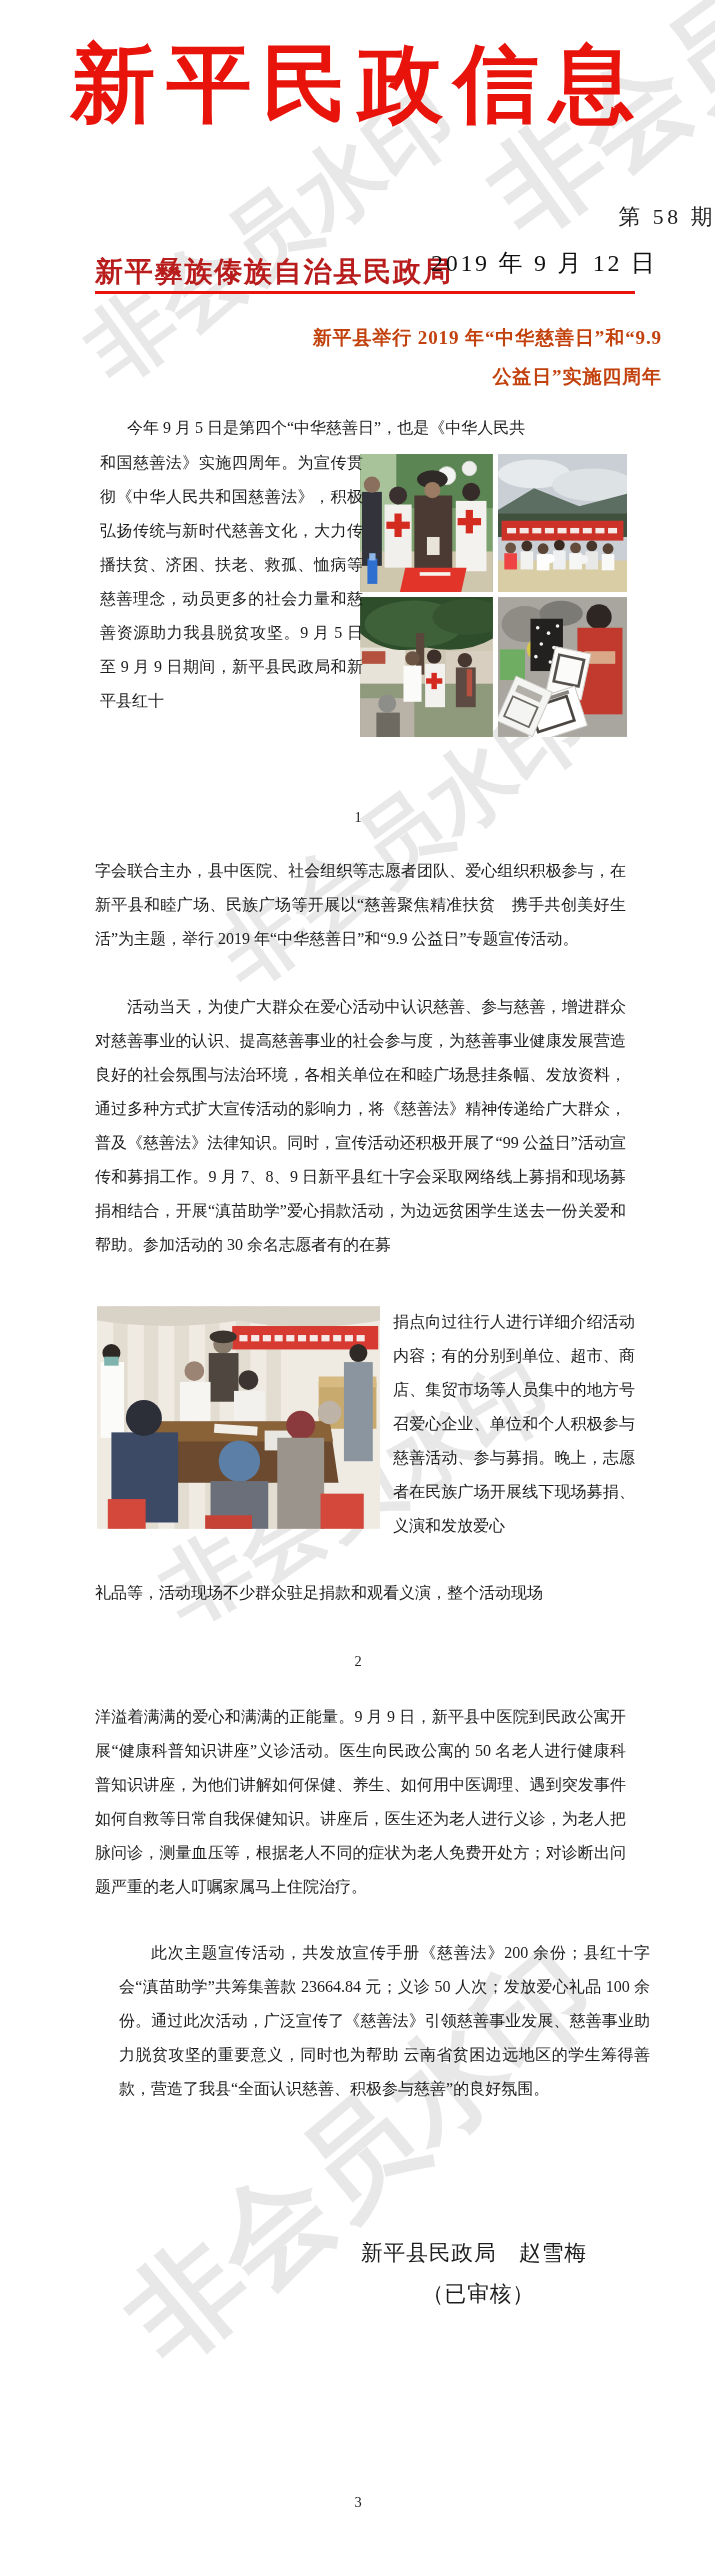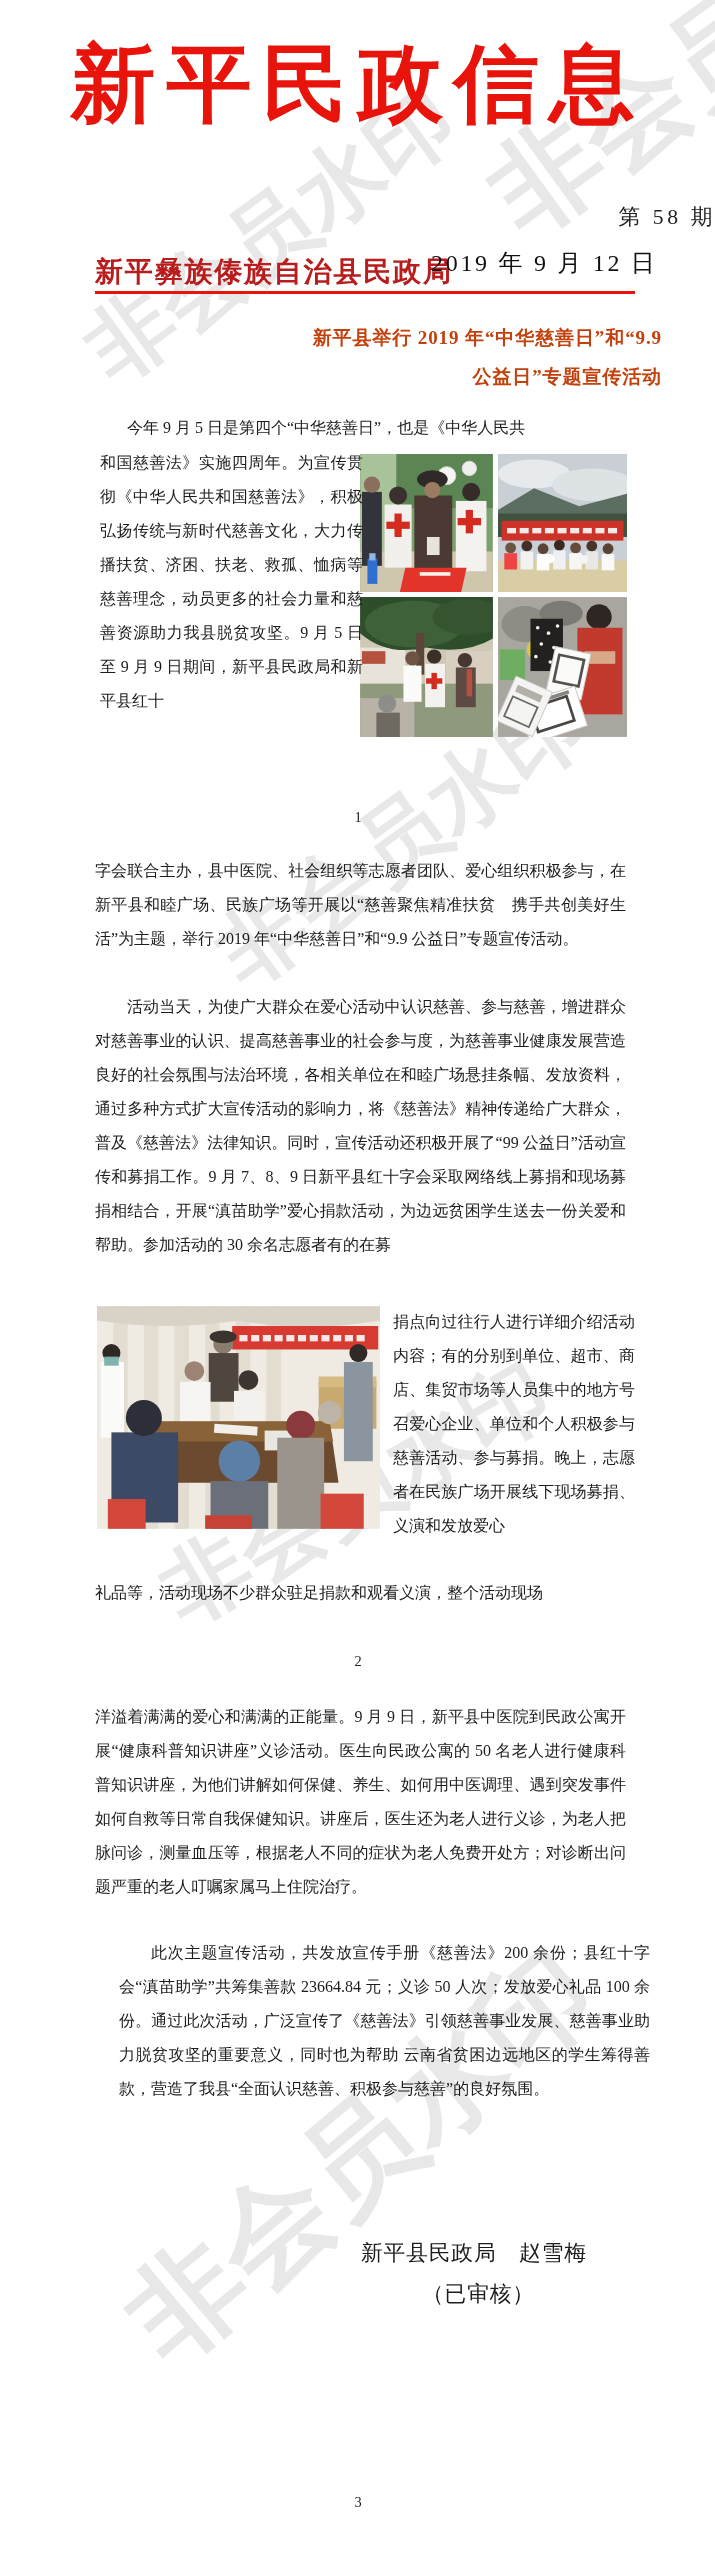--- a/index.html
+++ b/index.html
@@ -68,21 +68,21 @@
   <div class="wm" style="left:361px;top:2156px;font-size:113px;transform:translate(-50%,-50%) rotate(-40deg);">非会员水印</div>
 
   <div class="masthead">新平民政信息</div>
   <div class="issue">第 58 期</div>
   <div class="bureau">新平彝族傣族自治县民政局</div>
   <div class="pubdate">2019 年 9 月 12 日</div>
   <div class="divider"></div>
 
   <div class="art-title">
     <div>新平县举行 2019 年“中华慈善日”和“9.9</div>
-    <div>公益日”专题宣传活动</div>
+    <div>公益日”实施四周年</div>
   </div>
 
   <div class="bodytext nowrapline indent" style="left:95px;top:411px;">今年 9 月 5 日是第四个“中华慈善日”，也是《中华人民共</div>
 
   <div class="bodytext" style="left:100px;top:446px;width:263px;">和国慈善法》实施四周年。为宣传贯彻《中华人民共和国慈善法》，积极弘扬传统与新时代慈善文化，大力传播扶贫、济困、扶老、救孤、恤病等慈善理念，动员更多的社会力量和慈善资源助力我县脱贫攻坚。9 月 5 日至 9 月 9 日期间，新平县民政局和新平县红十</div>
 
   <div class="photo-grid">
     <div>
       <svg width="133" height="138" viewBox="0 0 147 153" role="img">
         <rect width="147" height="153" fill="#7da06f"></rect>

